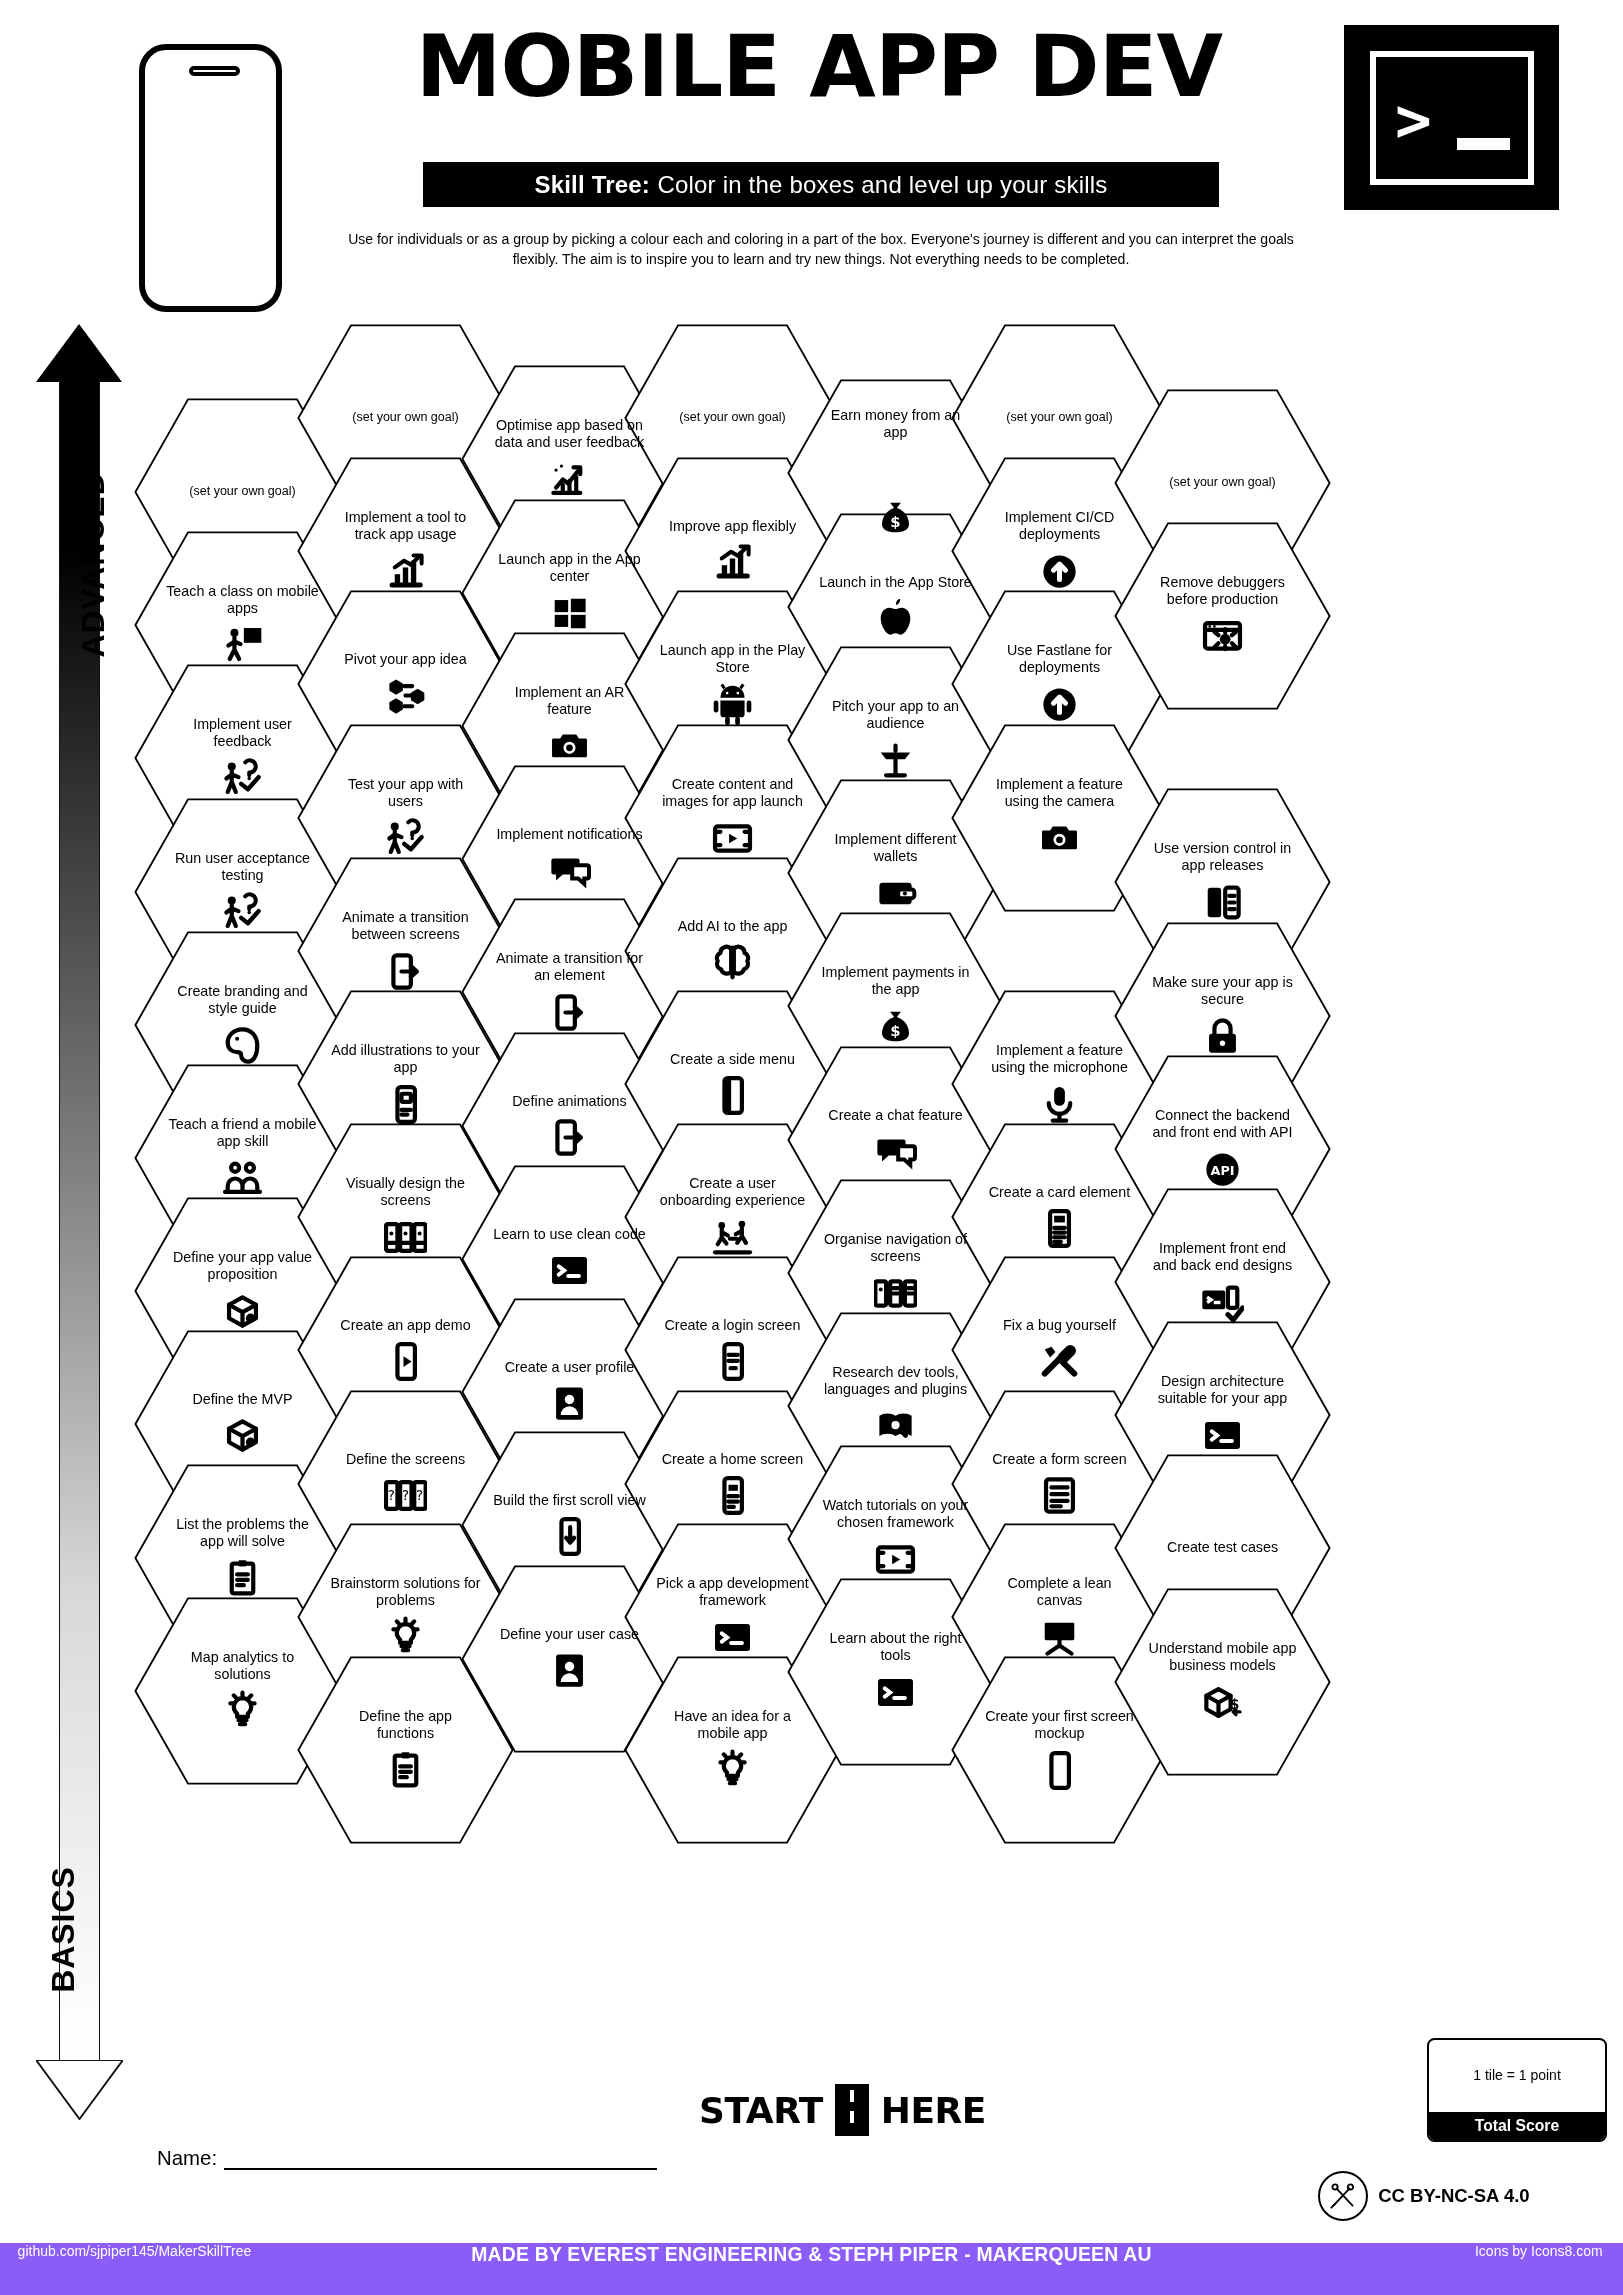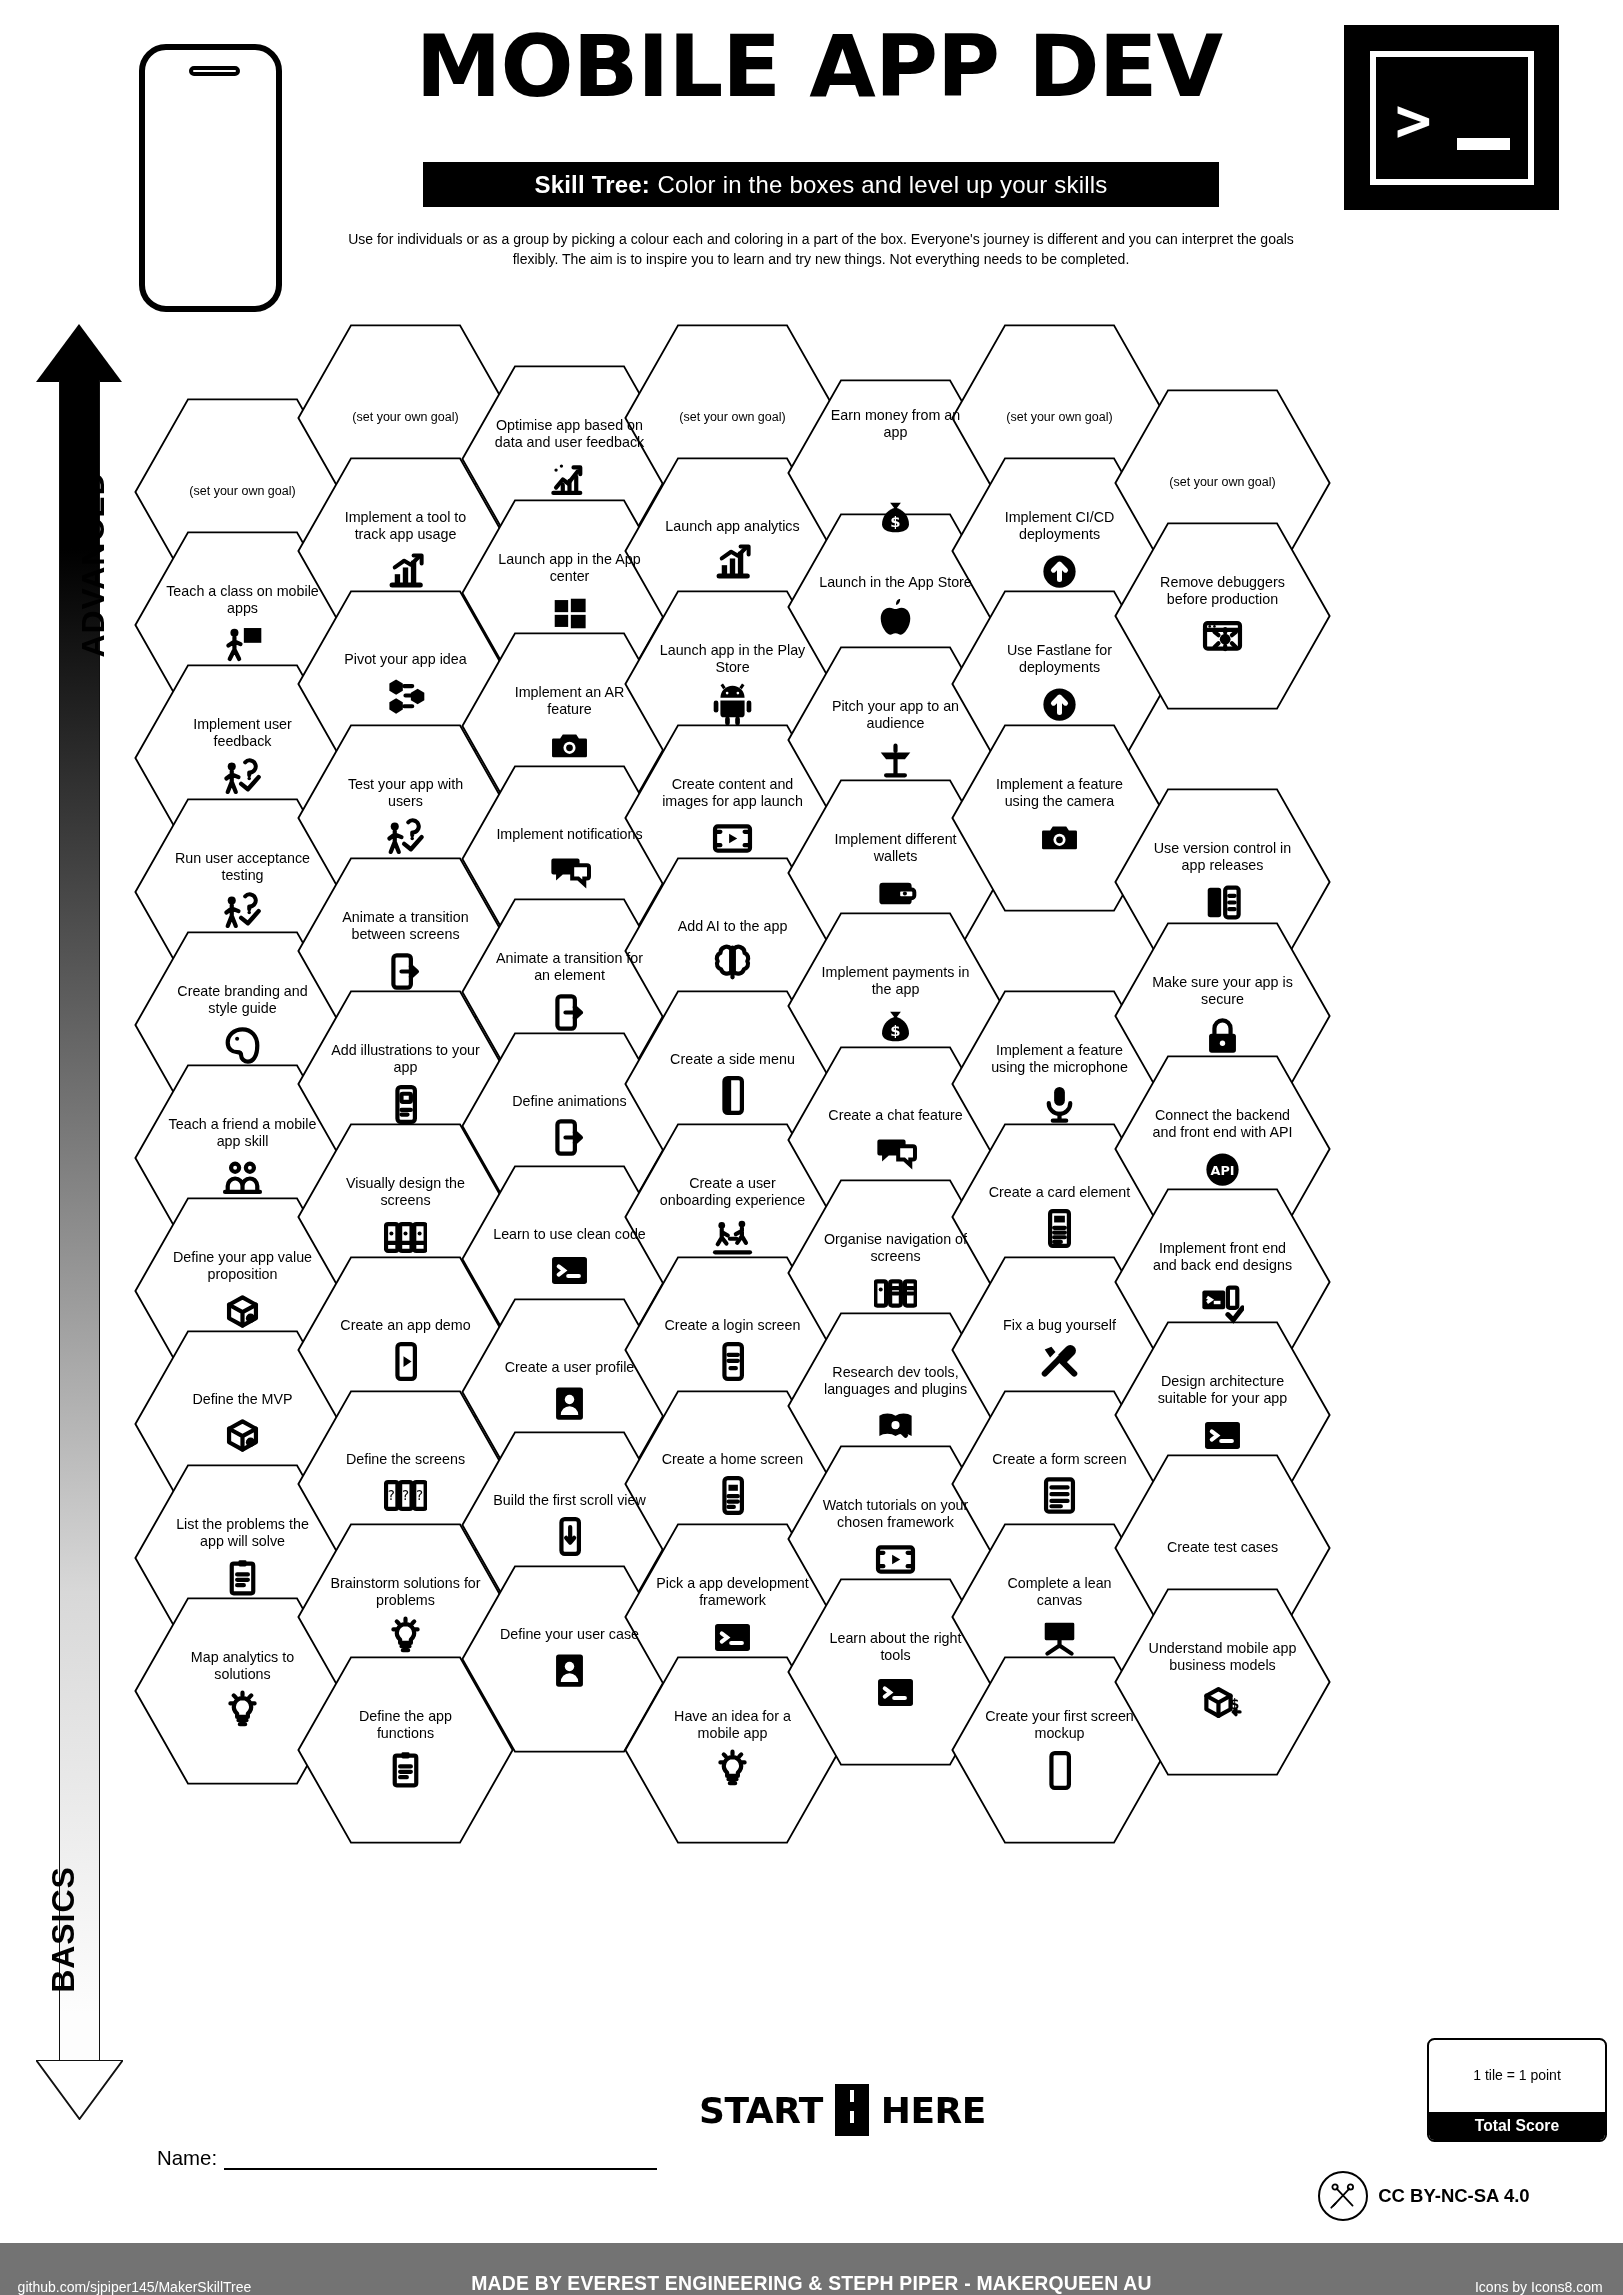--- a/index.html
+++ b/index.html
@@ -163,22 +163,22 @@
   #cc-circle {
     width: 50px; height: 50px; border-radius:50%;
     border: 2.3px solid #000; position:relative;
     display:flex; align-items:center; justify-content:center;
   }
   #license .lic-text { font-size: 18.5px; font-weight:700; }
 
   
   #footer {
     position:absolute; left:0; bottom:0; width:1623px; height:52px;
-    background:#737373; color:#fff;
-    display:flex; align-items:flex-end;
+    background:#8b5cf6; color:#fff;
+    display:flex; align-items:flex-start;
   }
   #footer .f-left { position:absolute; left:17.6px; font-size: 14px; }
   #footer .f-center {
     width:100%; text-align:center; font-size: 19.4px; font-weight:700; letter-spacing:0.2px;
   }
   #footer .f-right { position:absolute; right:20.4px; font-size: 14px; }
 </style>
 </head>
 <body>
 
@@ -681,21 +681,21 @@
     <div class="hex empty" style="left: 624px; top: 324px;">
       <svg class="hexbg" viewBox="0 0 470 406" preserveAspectRatio="none">
         <polygon points="117,3 353,3 467,203 353,403 117,403 3,203" fill="#ffffff" stroke="#000000" stroke-width="4"></polygon>
       </svg>
       <div class="htext">(set your own goal)</div>
     </div>
     <div class="hex" style="left: 624px; top: 457px;">
       <svg class="hexbg" viewBox="0 0 470 406" preserveAspectRatio="none">
         <polygon points="117,3 353,3 467,203 353,403 117,403 3,203" fill="#ffffff" stroke="#000000" stroke-width="4"></polygon>
       </svg>
-      <div class="htext">Launch app analytics</div>
+      <div class="htext">Improve app flexibly</div>
       <div class="hicon">
         <svg class="gly" viewBox="0 0 64 64">
           <g stroke="#000" stroke-width="4.2" fill="none" stroke-linecap="round" stroke-linejoin="round">
             <path d="M12 52 h42" stroke-width="5"></path>
             <rect x="16" y="36" width="8" height="14" fill="#000" stroke="none"></rect>
             <rect x="28" y="26" width="8" height="24" fill="#000" stroke="none"></rect>
             <rect x="40" y="16" width="8" height="34" fill="#000" stroke="none"></rect>
             <path d="M16 26 l14 -10 l10 6 l12 -12" stroke-width="4"></path>
             <path d="M44 8 h12 v12" stroke-width="4"></path>
           </g>

